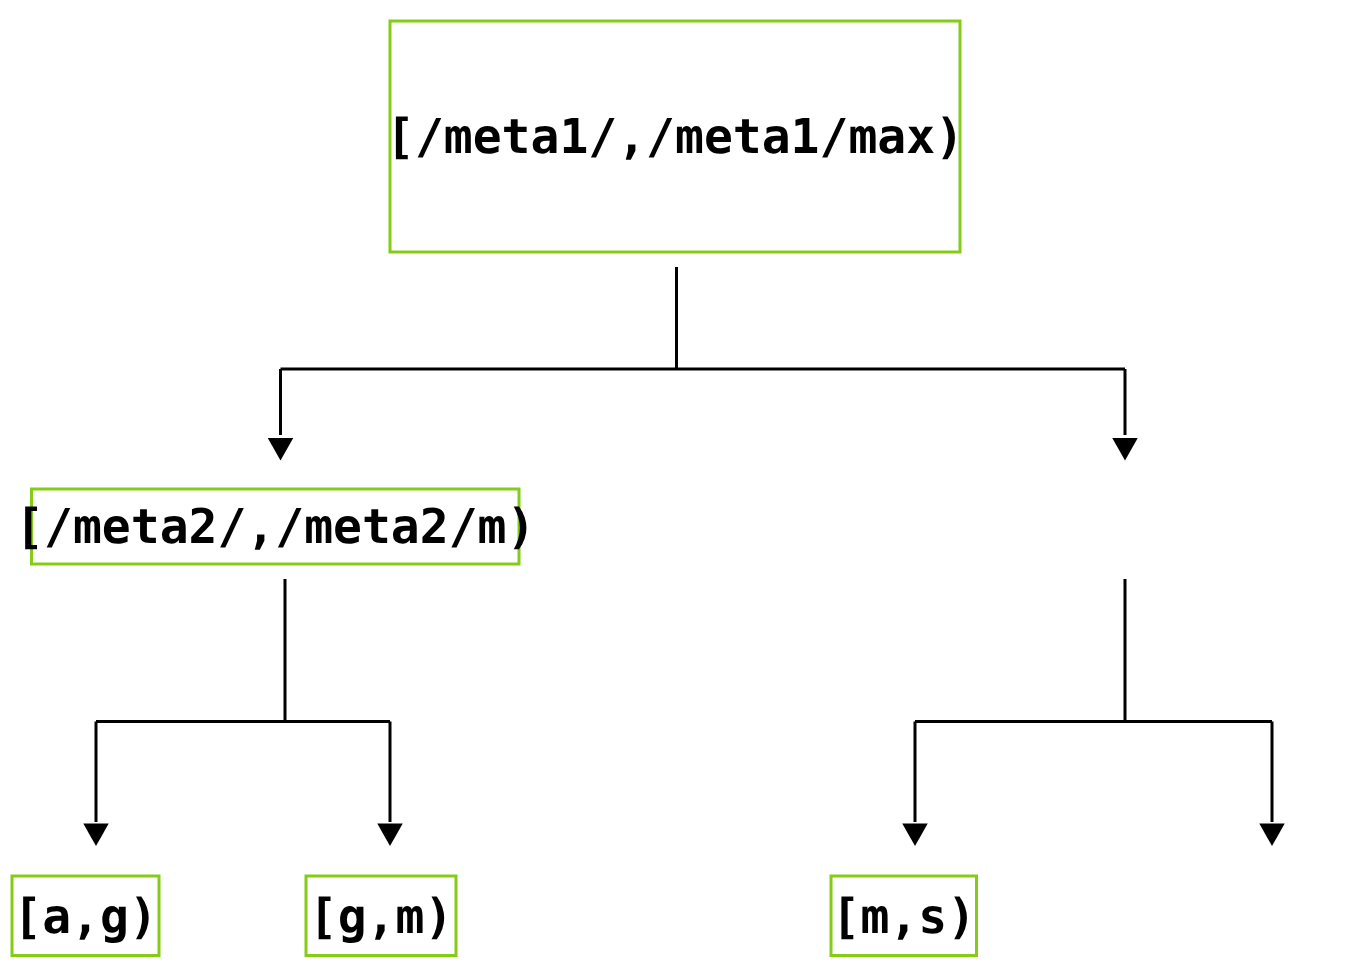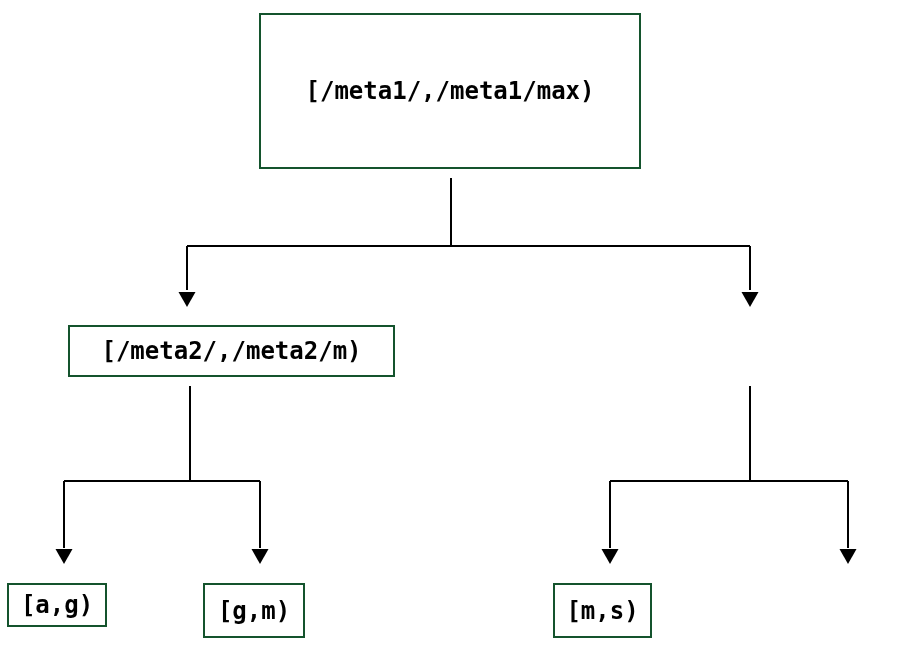--- a/index.html
+++ b/index.html
@@ -17,35 +17,35 @@
   .edges-layer {
     position: absolute;
     left: 0;
     top: 0;
     width: 912px;
     height: 652px;
   }
   .node {
     position: absolute;
     box-sizing: border-box;
-    border: 2px solid #14532d;
+    border: 2px solid #84cc16;
     background: #ffffff;
     display: flex;
     align-items: center;
     justify-content: center;
     font-family: "DejaVu Sans Mono", "Liberation Mono", monospace;
     font-weight: bold;
-    font-size: 24px;
+    font-size: 32px;
     color: #000000;
     white-space: nowrap;
   }
   .node-root      { left: 259px; top:  13px; width: 382px; height: 156px; }
-  .node-mid-left  { left:  20px; top: 325px; width: 327px; height:  52px; margin-left: 48px; }
+  .node-mid-left  { left:  20px; top: 325px; width: 327px; height:  52px; }
   .node-mid-right { left: 580px; top: 325px; width: 318px; height:  52px; }
-  .node-leaf-ag   { left:   7px; top: 583px; width: 100px; height:  44px; }
+  .node-leaf-ag   { left:   7px; top: 583px; width: 100px; height:  55px; }
   .node-leaf-gm   { left: 203px; top: 583px; width: 102px; height:  55px; }
   .node-leaf-ms   { left: 553px; top: 583px; width:  99px; height:  55px; }
   .node-leaf-smax { left: 777px; top: 583px; width: 131px; height:  55px; }
 </style>
 </head>
 <body>
 
 <div class="canvas">
 
   <svg class="edges-layer" width="912" height="652" viewBox="0 0 912 652" xmlns="http://www.w3.org/2000/svg">

